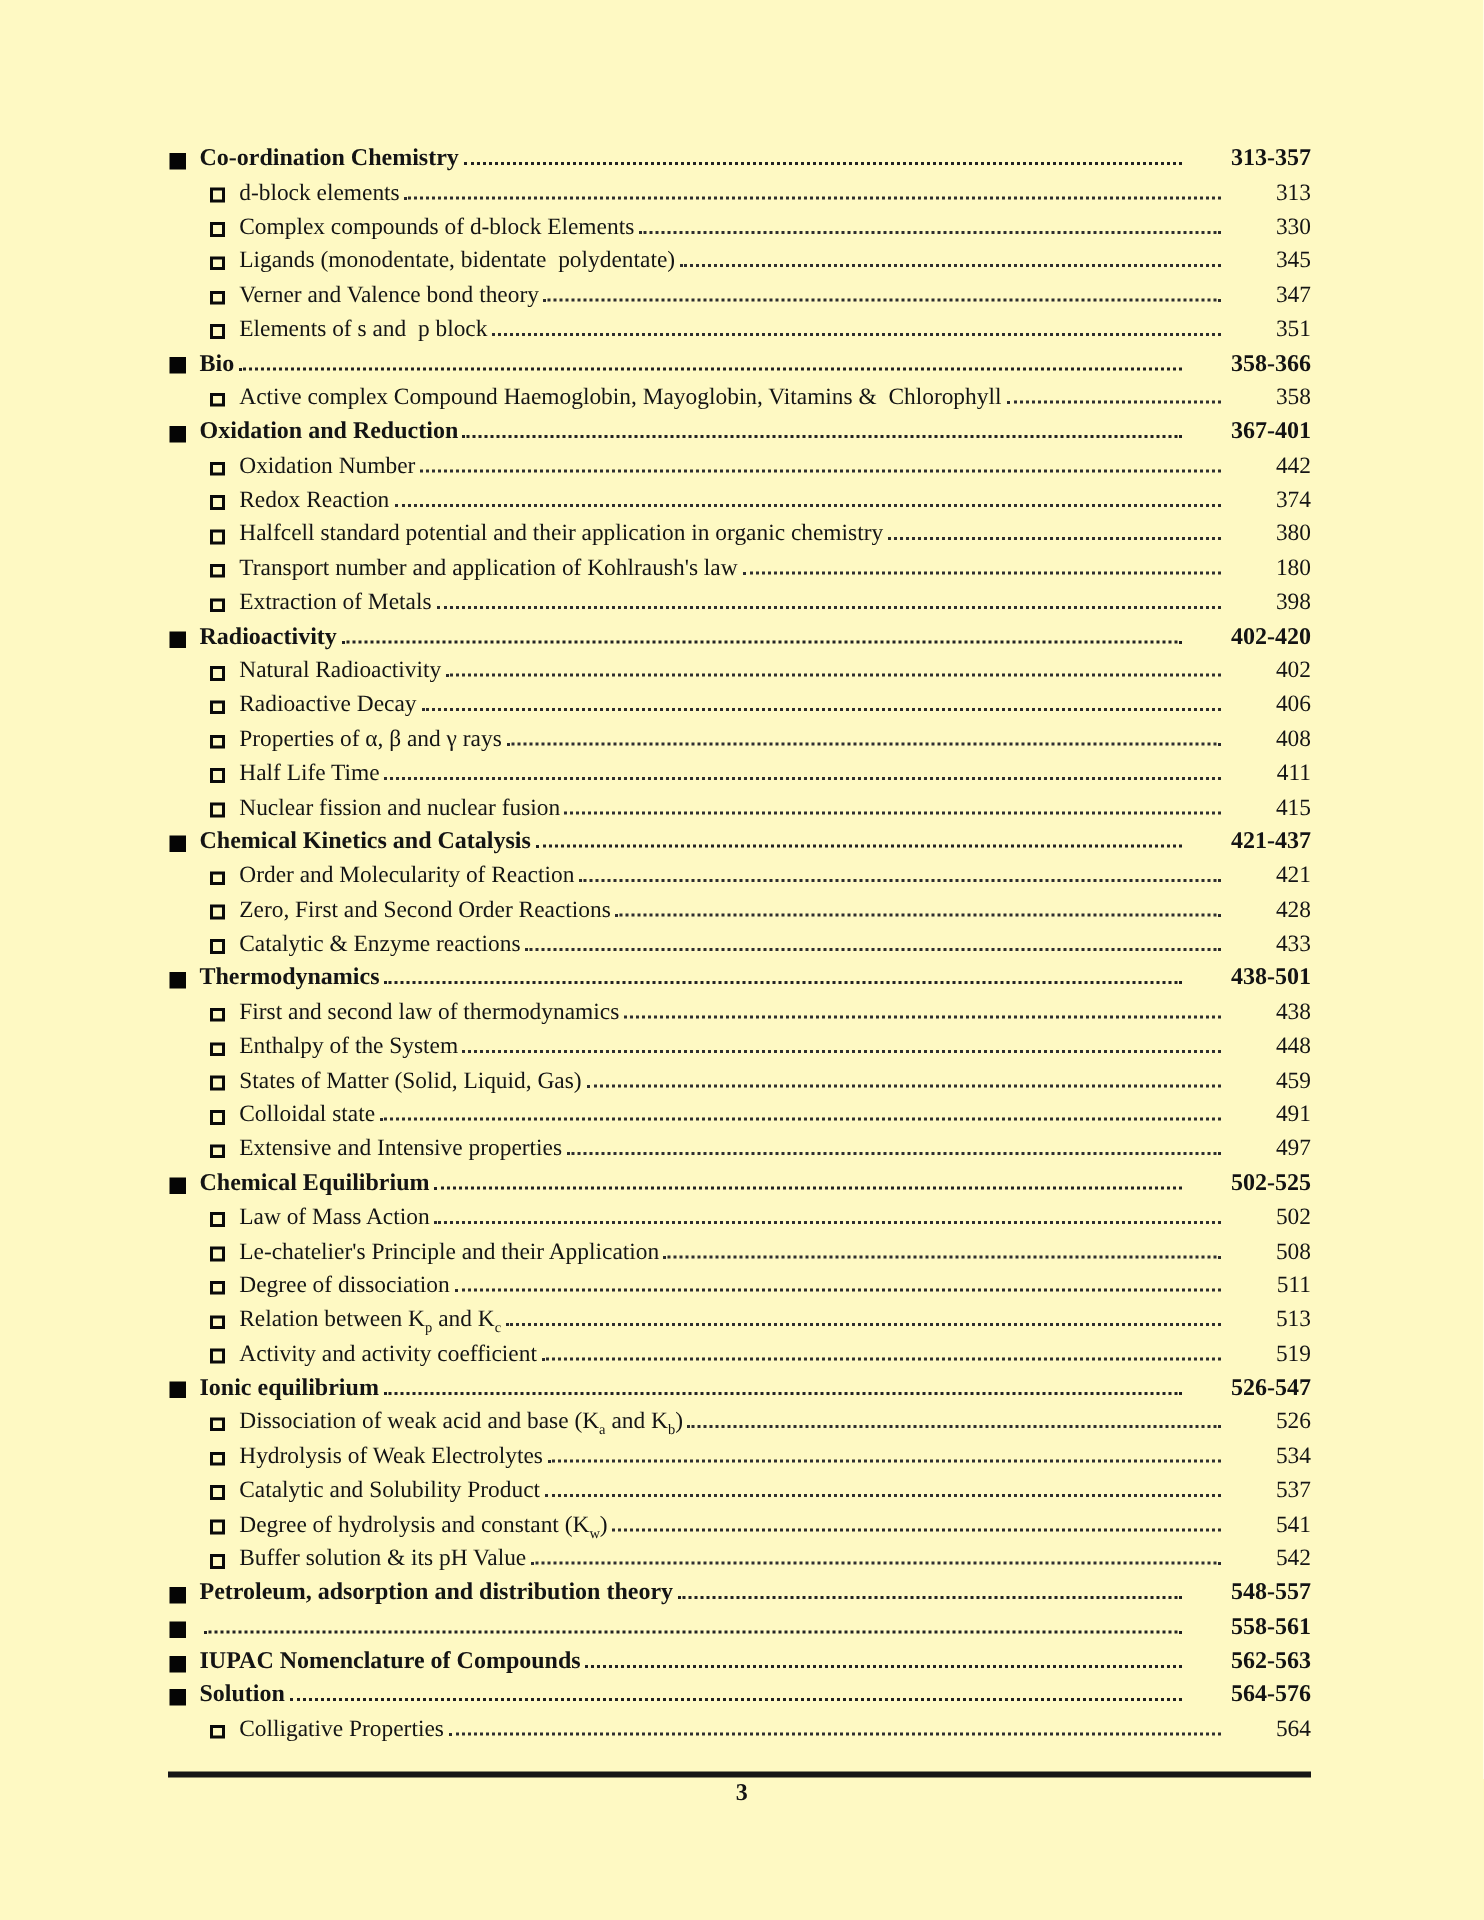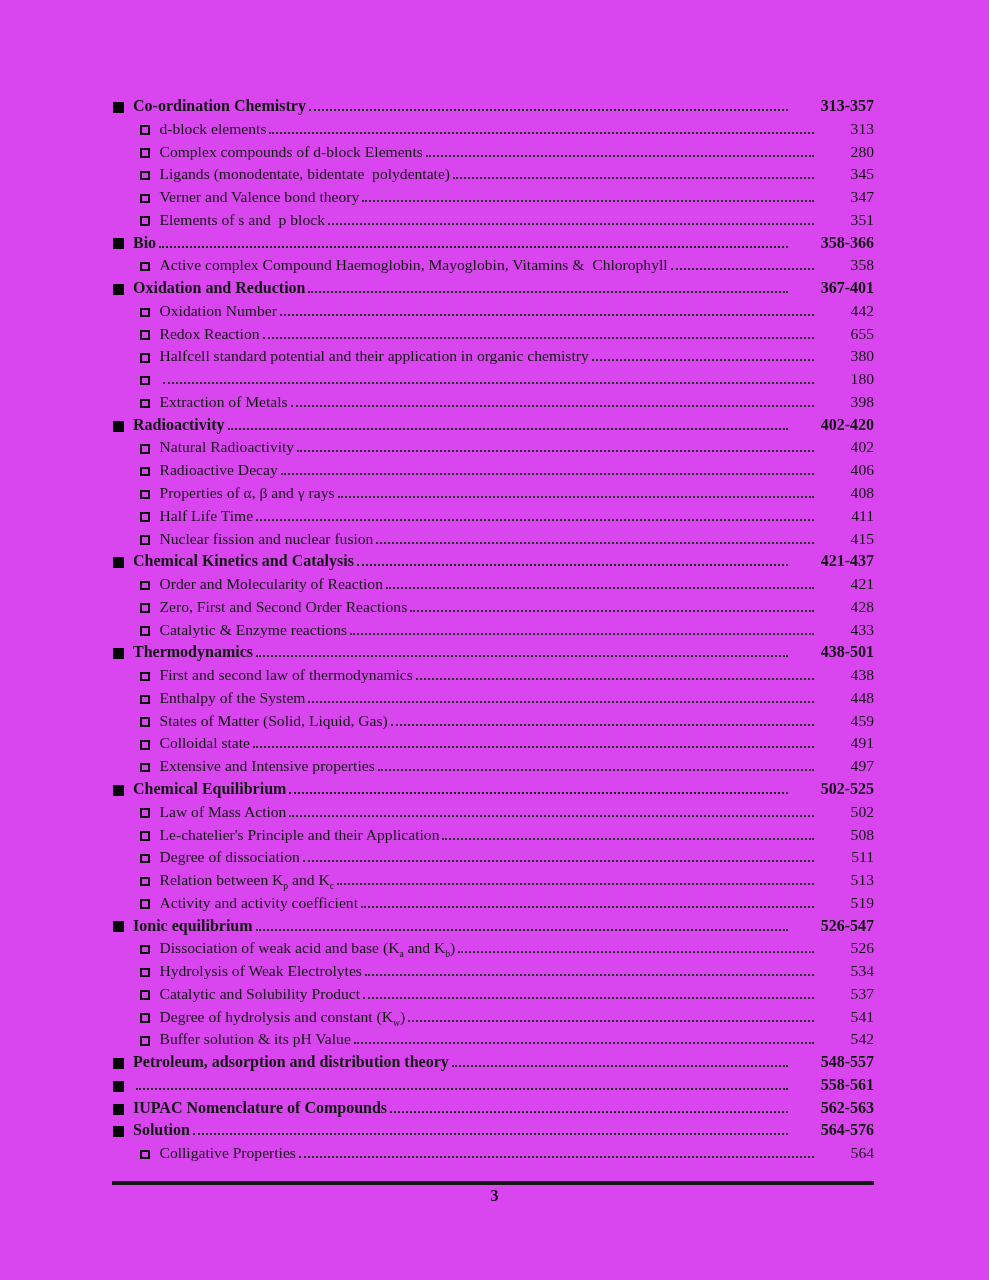--- a/index.html
+++ b/index.html
@@ -1,21 +1,21 @@
 <!DOCTYPE html>
 <html><head>
 <meta charset="utf-8">
 <style>
   * { margin: 0; padding: 0; box-sizing: border-box; }
   html, body { background: #ffffff; }
   .page {
     position: relative;
     width: 989px;
     height: 1280px;
-    background: #d946ef;
+    background: #fef9c3;
     font-family: "Liberation Serif", serif;
     color: #141414;
     overflow: hidden;
     text-decoration: underline;
   }
   .toc {
     position: absolute;
     left: 113px;
     top: 97px;
     width: 761px;
@@ -89,21 +89,21 @@
       <div class="row item-row">
     <span class="bullet hollow"></span>
     <span class="label">d-block elements</span>
     <span class="leader"></span>
     <span class="pagenum">313</span>
   </div>
       <div class="row item-row">
     <span class="bullet hollow"></span>
     <span class="label">Complex compounds of d-block Elements</span>
     <span class="leader"></span>
-    <span class="pagenum">280</span>
+    <span class="pagenum">330</span>
   </div>
       <div class="row item-row">
     <span class="bullet hollow"></span>
     <span class="label">Ligands (monodentate, bidentate &nbsp;polydentate)</span>
     <span class="leader"></span>
     <span class="pagenum">345</span>
   </div>
       <div class="row item-row">
     <span class="bullet hollow"></span>
     <span class="label">Verner and Valence bond theory</span>
@@ -137,30 +137,31 @@
       <div class="row item-row">
     <span class="bullet hollow"></span>
     <span class="label">Oxidation Number</span>
     <span class="leader"></span>
     <span class="pagenum">442</span>
   </div>
       <div class="row item-row">
     <span class="bullet hollow"></span>
     <span class="label">Redox Reaction</span>
     <span class="leader"></span>
-    <span class="pagenum">655</span>
+    <span class="pagenum">374</span>
   </div>
       <div class="row item-row">
     <span class="bullet hollow"></span>
     <span class="label">Halfcell standard potential and their application in organic chemistry</span>
     <span class="leader"></span>
     <span class="pagenum">380</span>
   </div>
       <div class="row item-row">
     <span class="bullet hollow"></span>
+    <span class="label">Transport number and application of Kohlraush's law</span>
     <span class="leader"></span>
     <span class="pagenum">180</span>
   </div>
       <div class="row item-row">
     <span class="bullet hollow"></span>
     <span class="label">Extraction of Metals</span>
     <span class="leader"></span>
     <span class="pagenum">398</span>
   </div>
       <div class="row section-row">

